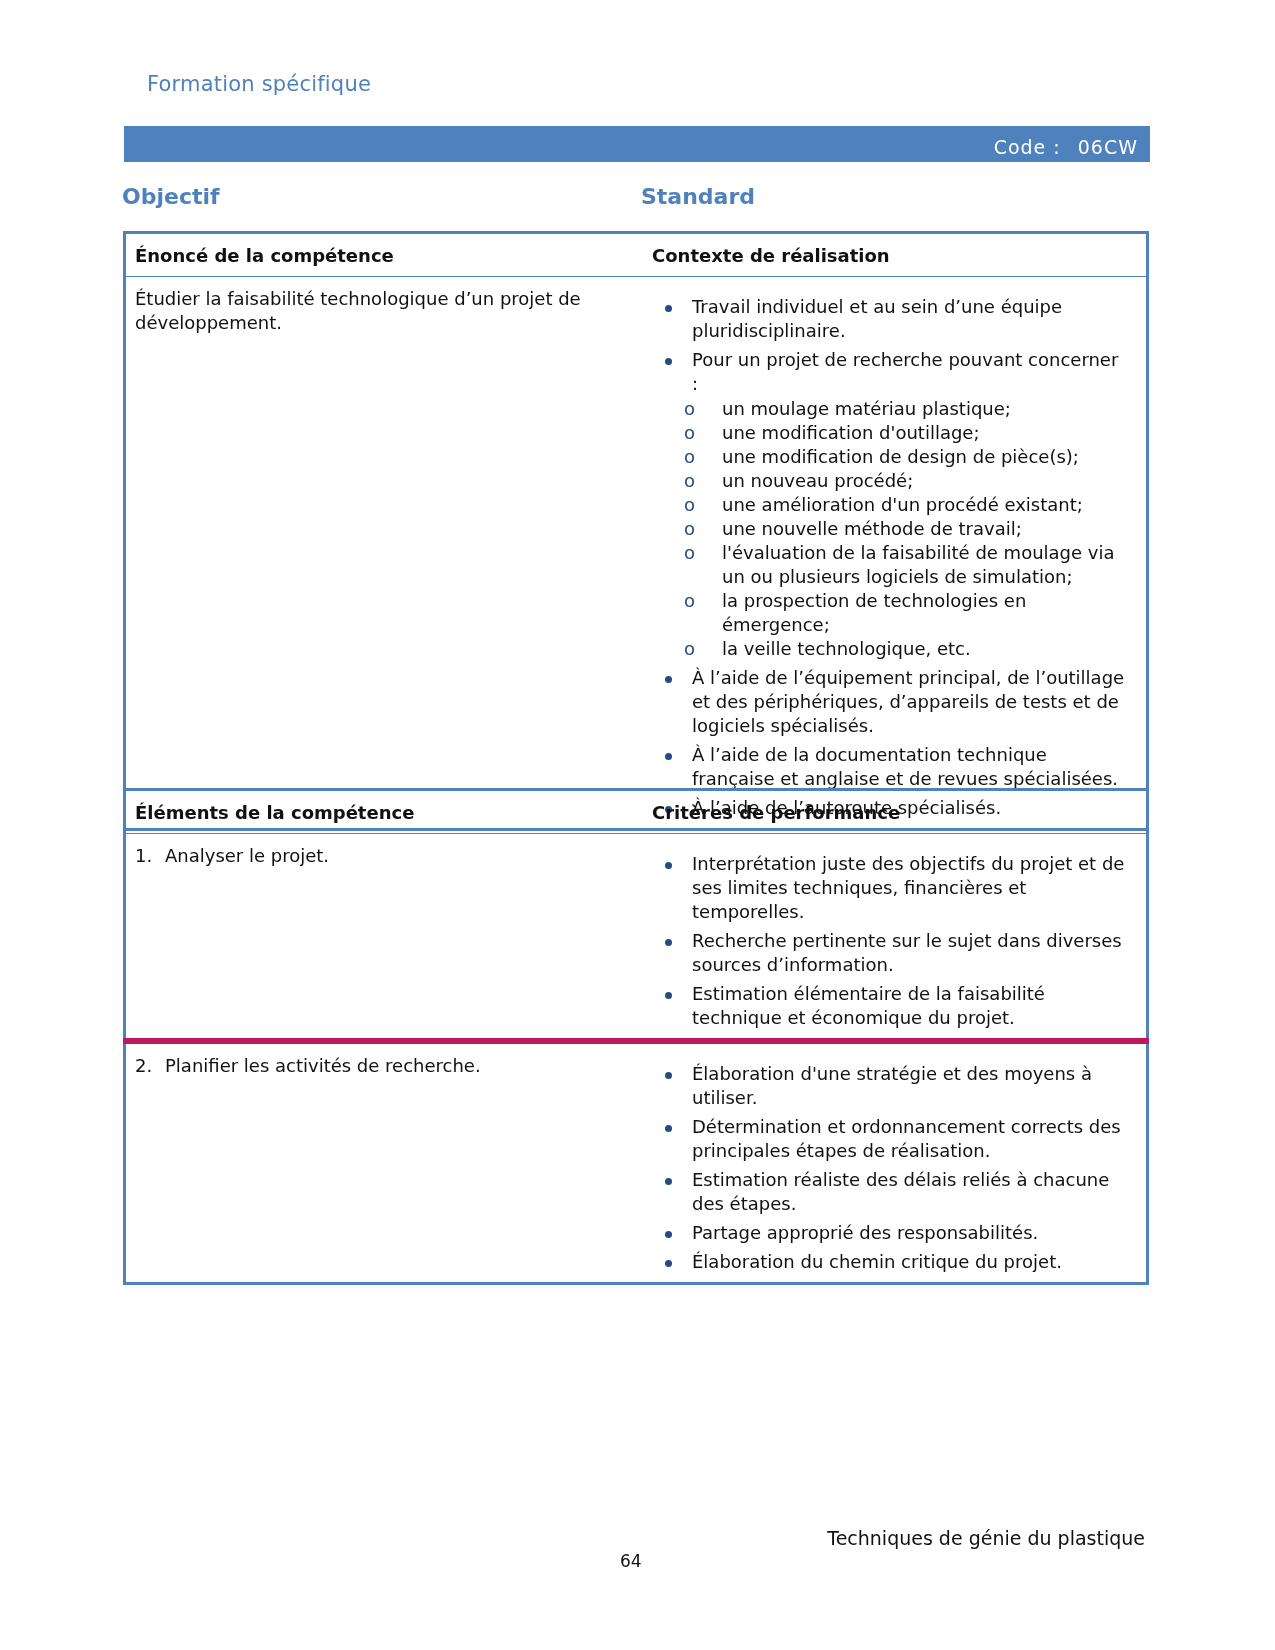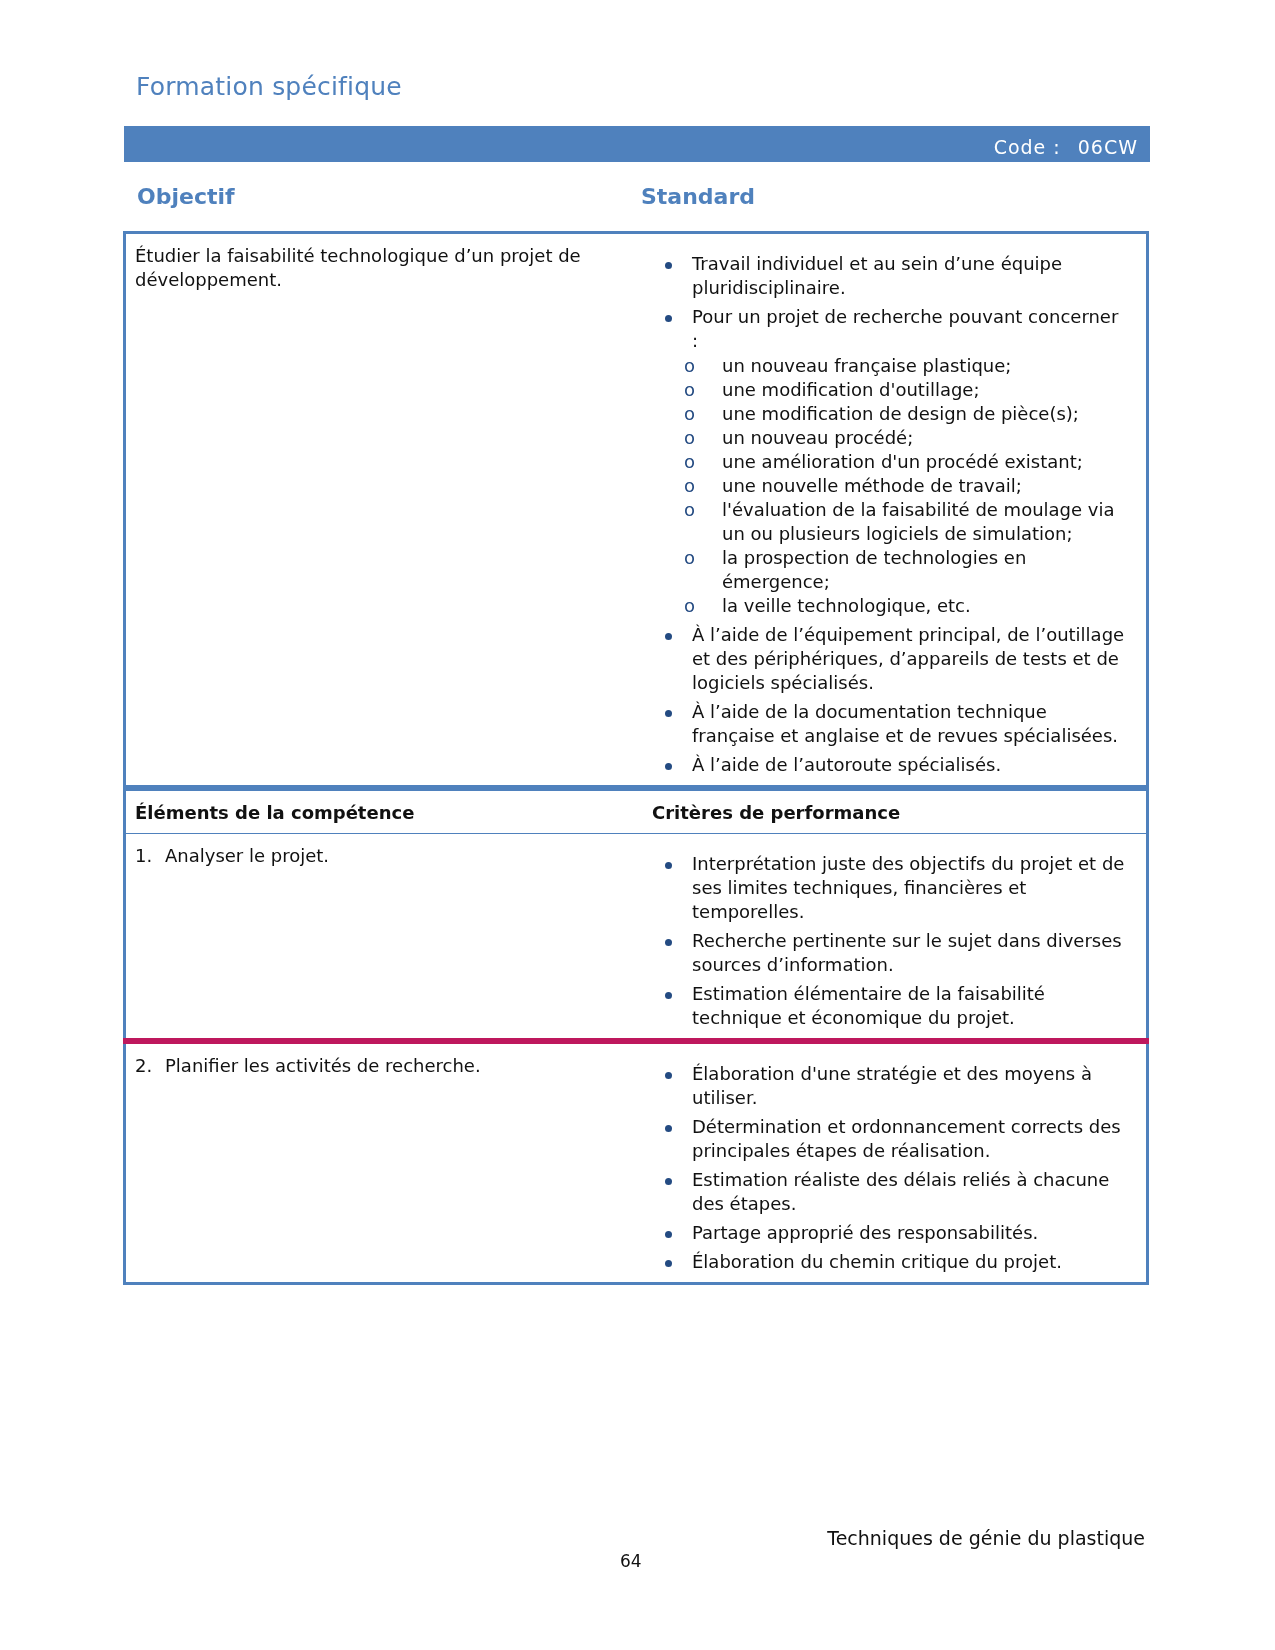--- a/index.html
+++ b/index.html
@@ -1,22 +1,22 @@
 <!DOCTYPE html>
 <html><head>
 <meta charset="utf-8">
 <style>
   html, body { margin: 0; padding: 0; background: #ffffff; }
   body { width: 1275px; height: 1650px; position: relative; font-family: "DejaVu Sans", sans-serif; color: #111; }
-  .section-title { position: absolute; left: 136px; top: 72px; font-size: 25px; color: #4f81bd; letter-spacing: 0.2px; }
+  .section-title { position: absolute; left: 147px; top: 72px; font-size: 21px; color: #4f81bd; letter-spacing: 0.2px; }
   .code-bar { position: absolute; left: 124px; top: 126px; width: 1026px; height: 36px; background: #4f81bd; color: #fff; }
   .code-bar .code { position: absolute; right: 12px; top: 10px; font-size: 19px; letter-spacing: 1px; }
   .code-bar .code .lbl { margin-right: 10px; }
   .col-title { position: absolute; top: 184px; font-size: 22px; font-weight: bold; color: #4f81bd; }
-  .col-title.left { left: 137px; }
+  .col-title.left { left: 122px; }
   .col-title.right { left: 641px; }
   table.comp { position: absolute; left: 123px; width: 1026px; border-collapse: collapse; border: 3px solid #4f81bd; font-size: 18px; line-height: 24px; }
   table.comp td { vertical-align: top; padding: 0; }
   table.comp td.l { width: 500px; padding: 0 8px 0 9px; }
   table.comp td.r { padding: 0 10px 0 9px; }
   table.comp tr.head td { font-weight: bold; padding-top: 10px; padding-bottom: 8px; border-bottom: 1px solid #4f81bd; }
   table.comp tr.row + tr.row td { border-top: 6px solid #be185d; }
   table.comp tr.row td { padding-top: 10px; }
   ul.bul { list-style: none; margin: 8px; padding: 0; }
   ul.bul > li { position: relative; padding-left: 32px; margin-bottom: 5px; }
@@ -39,27 +39,31 @@
     <span class="lbl">Code :</span>
     <span>06CW</span>
   </div>
 </div>
 
 <div class="col-title left">Objectif</div>
 <div class="col-title right">Standard</div>
 
 <table class="comp" style="top:231px;">
   <tbody>
+      <tr class="head">
+    <td class="l">Énoncé de la compétence</td>
+    <td class="r">Contexte de réalisation</td>
+  </tr>
   <tr class="row">
     <td class="l">Étudier la faisabilité technologique d’un projet de développement.</td>
     <td class="r">
       <ul class="bul" id="context-list">
             <li><span class="dot"></span><span>Travail individuel et au sein d’une équipe pluridisciplinaire.</span></li>
             <li><span class="dot"></span><span>Pour un projet de recherche pouvant concerner :</span><ul class="sub">
-                <li><span class="circ">o</span><span>un nouveau française plastique;</span></li>
+                <li><span class="circ">o</span><span>un moulage matériau plastique;</span></li>
                 <li><span class="circ">o</span><span>une modification d'outillage;</span></li>
                 <li><span class="circ">o</span><span>une modification de design de pièce(s);</span></li>
                 <li><span class="circ">o</span><span>un nouveau procédé;</span></li>
                 <li><span class="circ">o</span><span>une amélioration d'un procédé existant;</span></li>
                 <li><span class="circ">o</span><span>une nouvelle méthode de travail;</span></li>
                 <li><span class="circ">o</span><span>l'évaluation de la faisabilité de moulage via un ou plusieurs logiciels de simulation;</span></li>
                 <li><span class="circ">o</span><span>la prospection de technologies en émergence;</span></li>
                 <li><span class="circ">o</span><span>la veille technologique, etc.</span></li>
               </ul></li>
             <li><span class="dot"></span><span>À l’aide de l’équipement principal, de l’outillage et des périphériques, d’appareils de tests et de logiciels spécialisés.</span></li>

